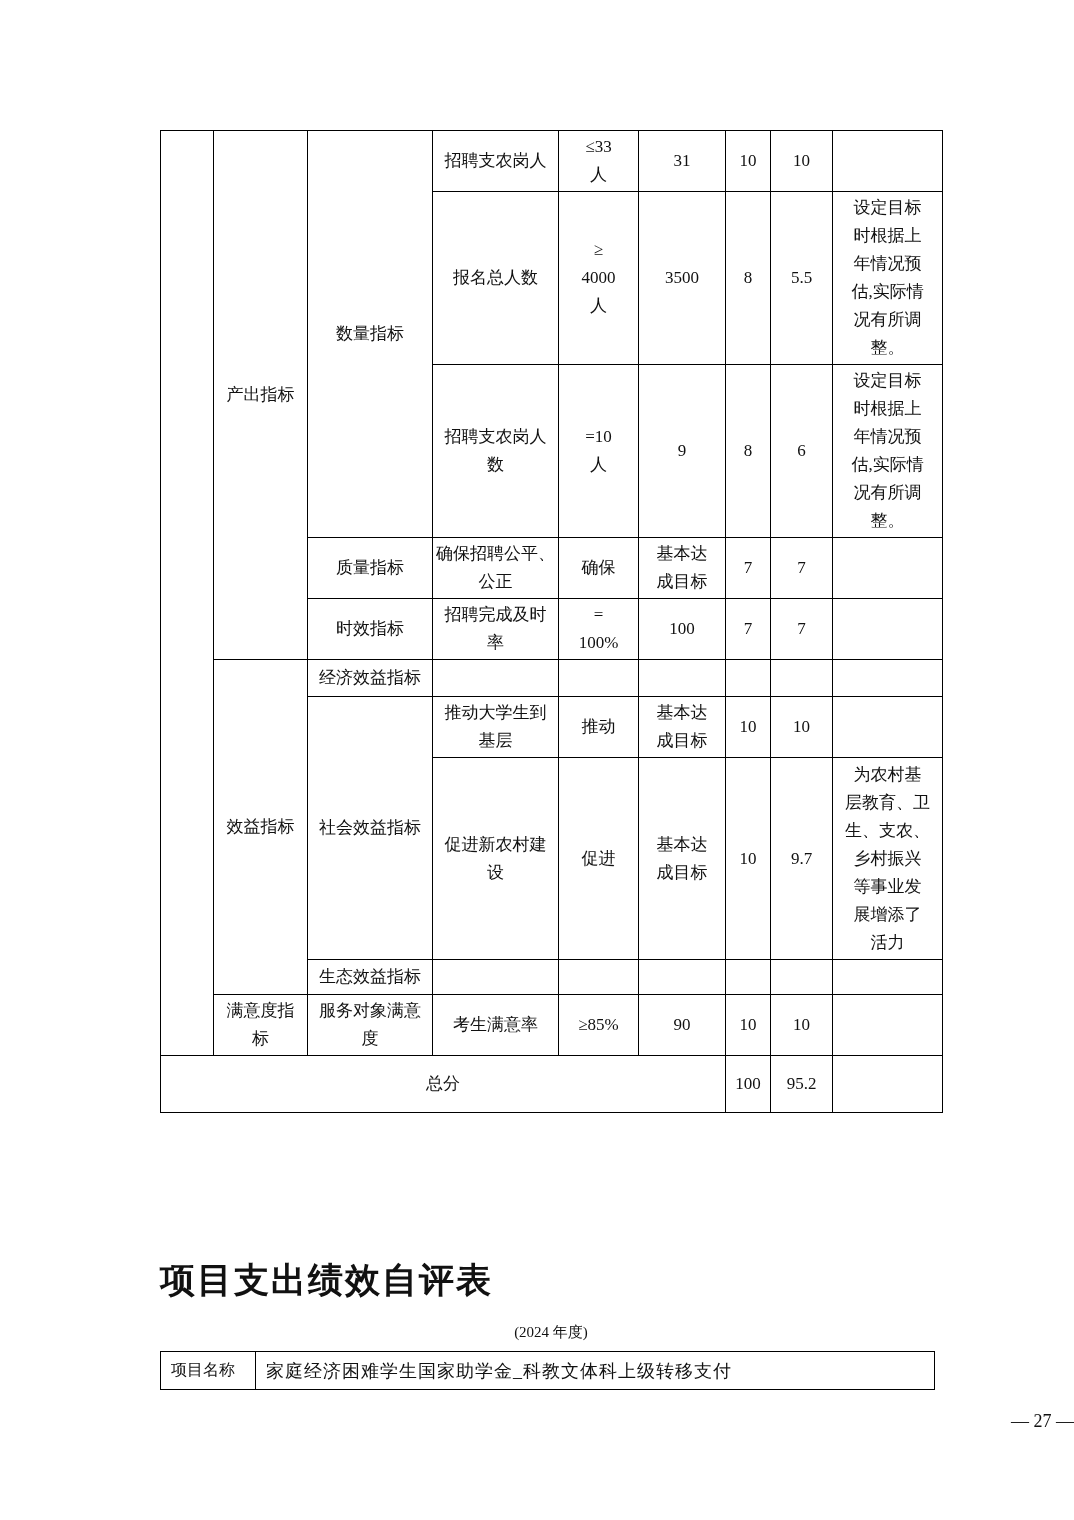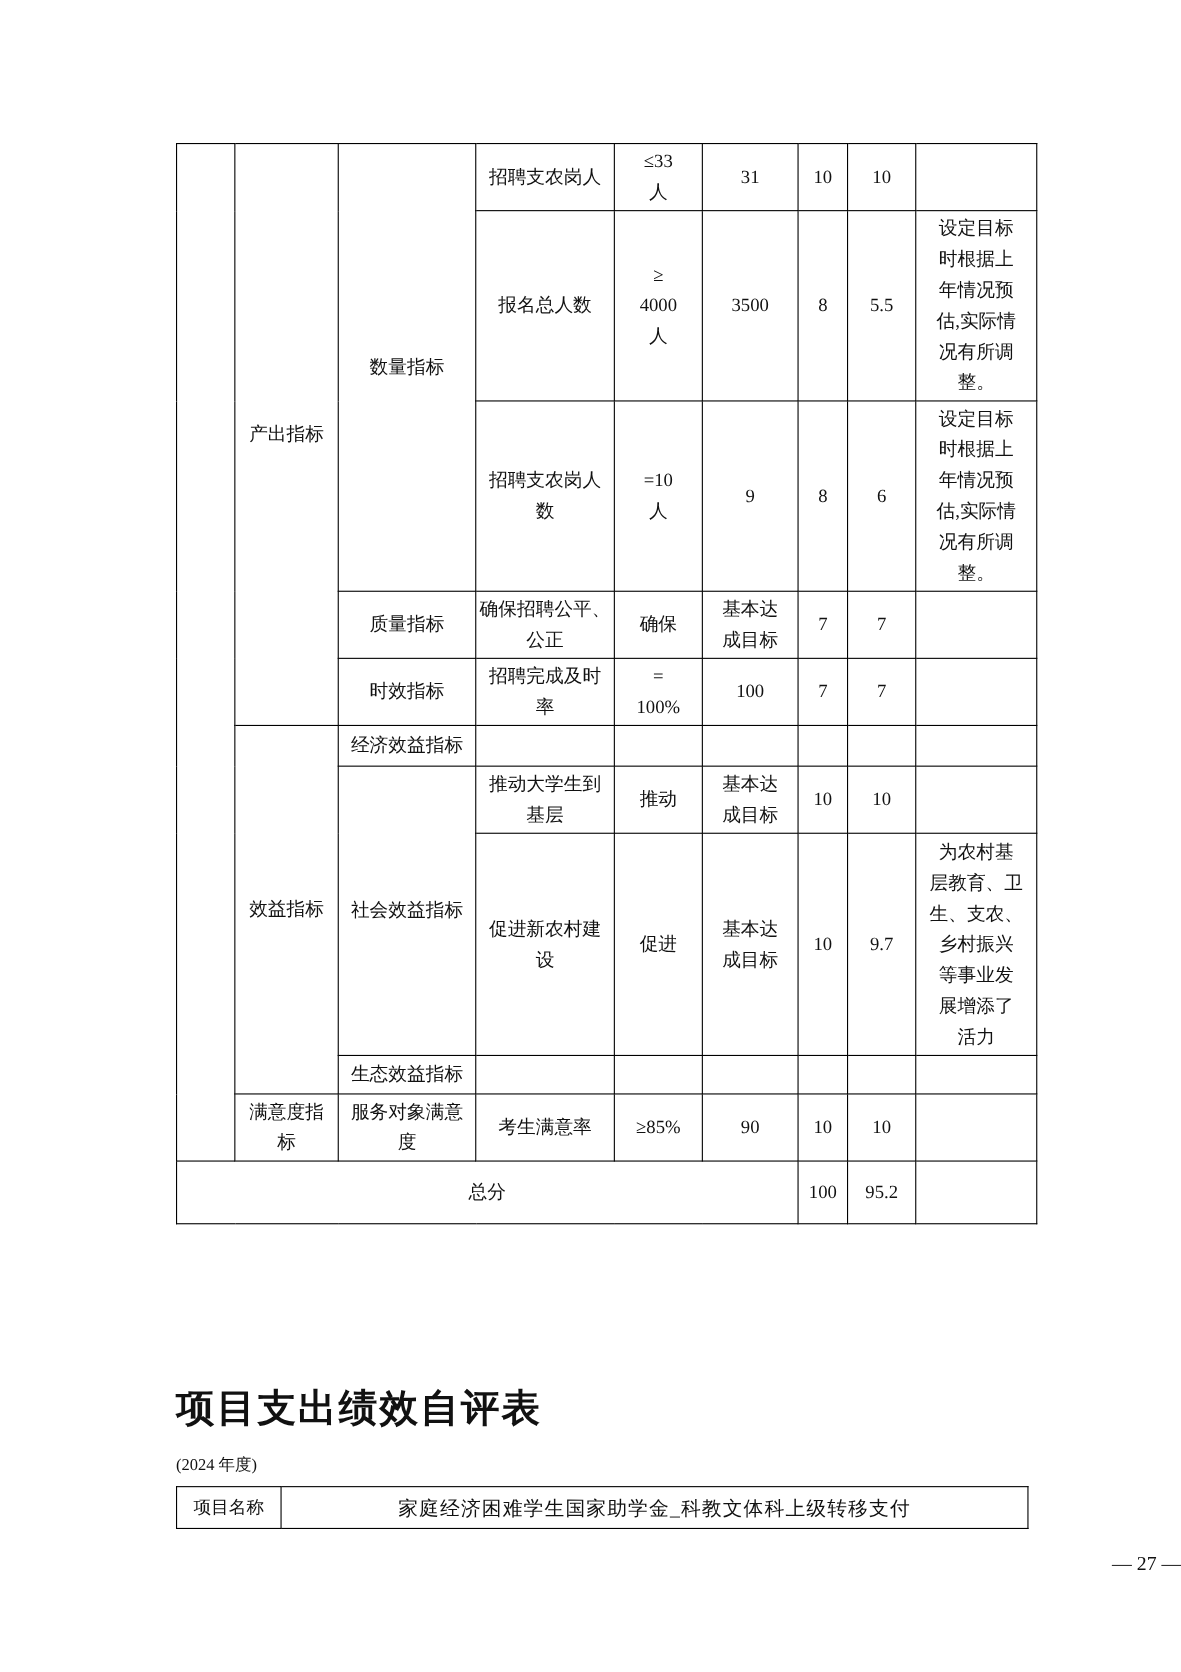--- a/index.html
+++ b/index.html
@@ -41,29 +41,29 @@
   td.total-score  { font-size:18px; }
 
   
   .doc-title {
     position:absolute; left:160px; top:1258px; width:782px;
     font-size:35px; font-weight:bold;
     letter-spacing:2px; line-height:46px;
   }
   .doc-subtitle {
     position:absolute; left:160px; top:1320px; width:782px;
-    font-size:15px; line-height:24px;
+    text-align:center; font-size:15px; line-height:24px;
   }
   table.project-table {
     position:absolute; left:160px; top:1351px;
     width:775px; table-layout:fixed; border-collapse:collapse;
   }
   table.project-table td {
-    border:1px solid #000; text-align:center; vertical-align:middle;
-    height:38px; overflow:hidden;
+    border:1px solid #000; text-align:left; vertical-align:middle;
+    height:38px; overflow:hidden;padding-left:10px;
   }
   td.p-label { width:95px; font-size:16px; }
   td.p-value { font-size:18px; letter-spacing:1px; }
 
   .page-number {
     position:absolute; left:0; top:1408px; width:1074px;
     text-align:right; font-size:18px; line-height:26px;
   }
 </style>
 </head>

